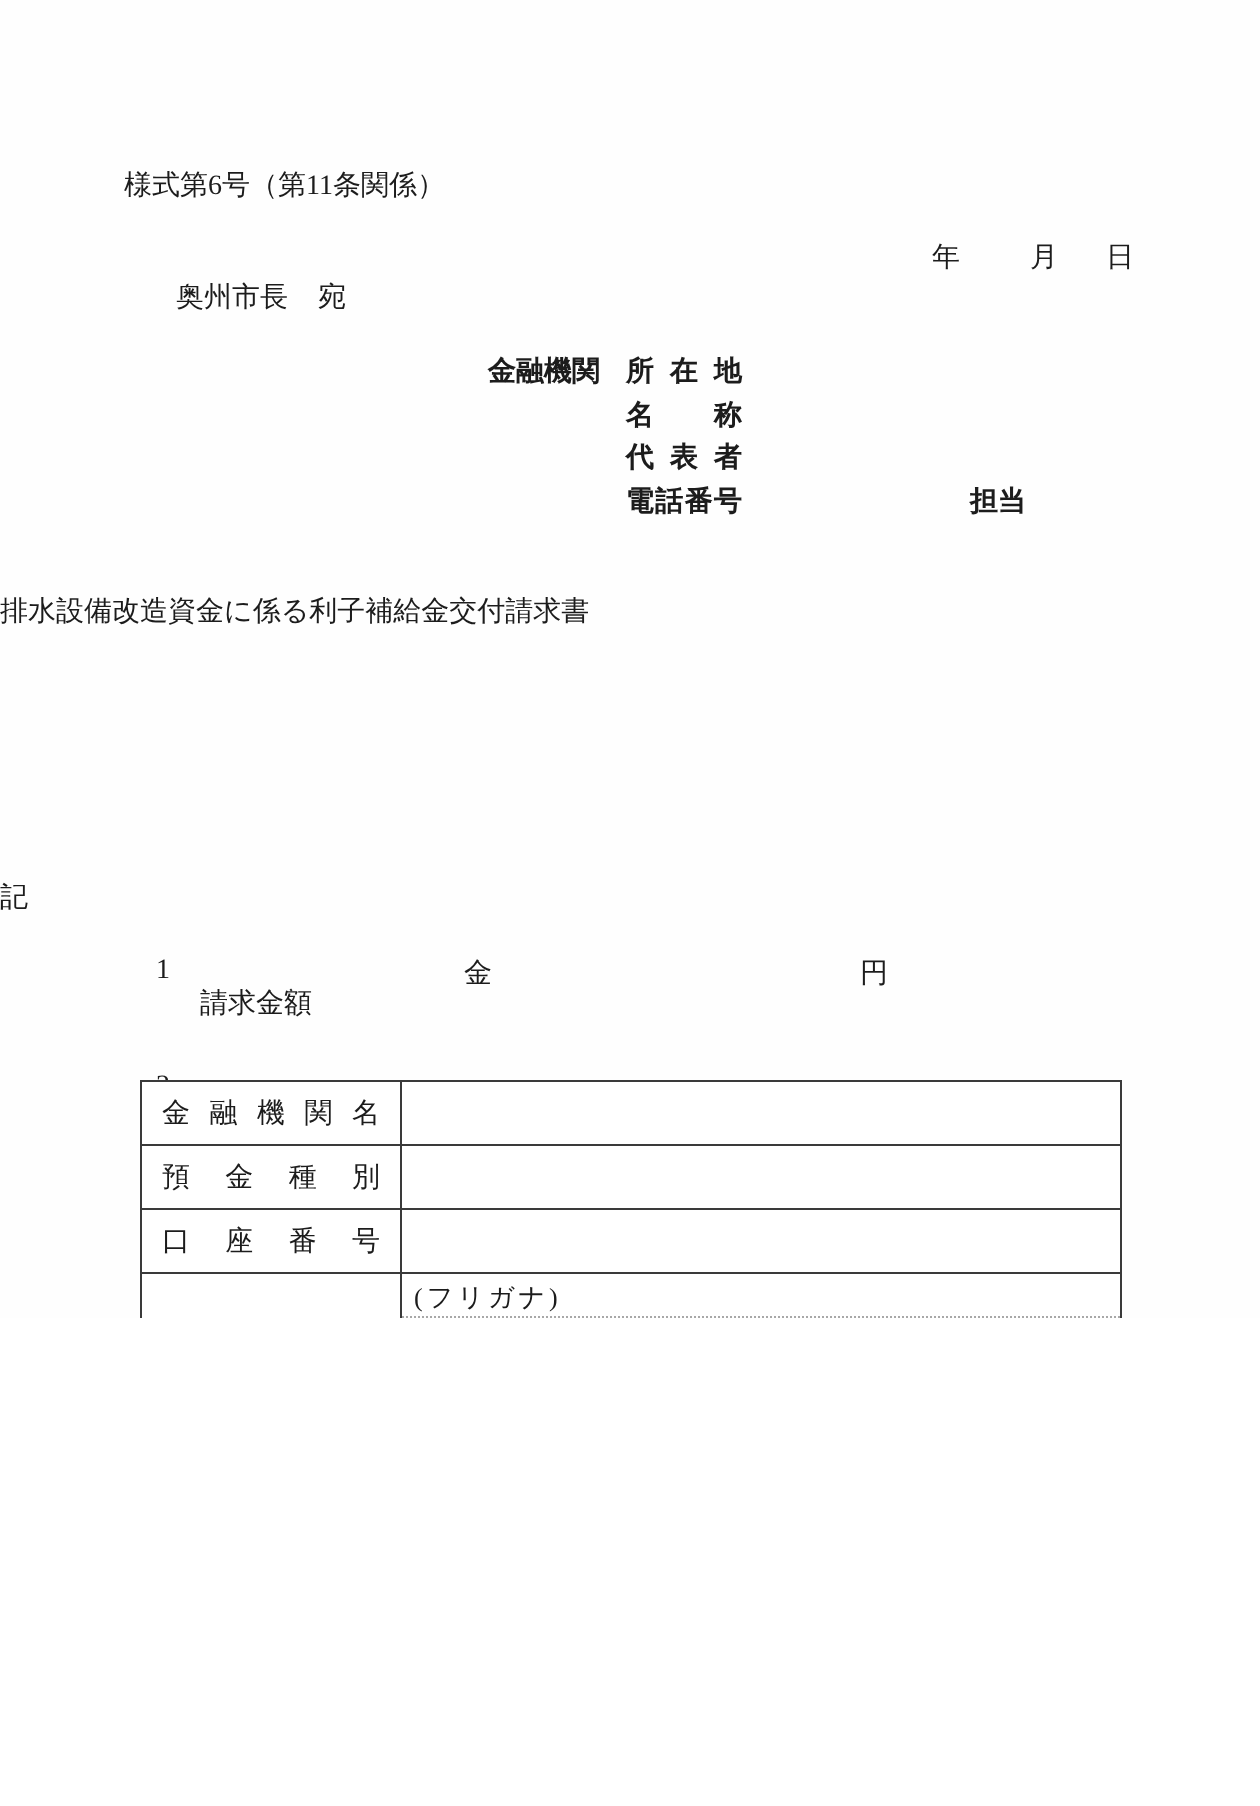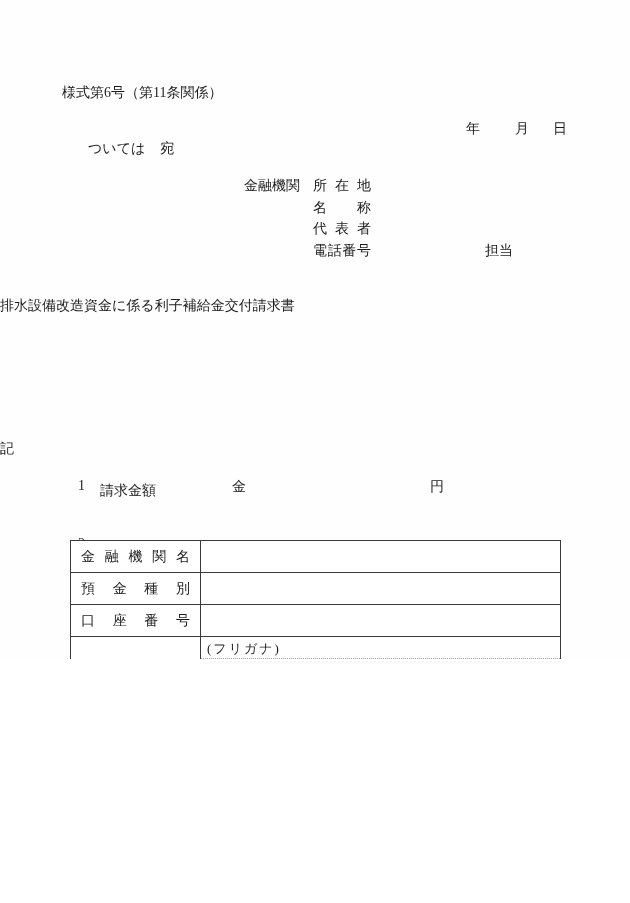--- a/index.html
+++ b/index.html
@@ -18,35 +18,35 @@
     overflow: hidden;
   }
   .abs { position: absolute; }
   .centered { left: 0; width: 630px; text-align: left; }
 
   
   .char-justify { display: inline-flex; justify-content: space-between; }
 
   
   .fin-block { left: 244px; top: 177px; width: 320px; }
-  .fin-line { position: relative; height: 21.7px; }
+  .fin-line { position: relative; height: 21.7px; font-weight: bold; }
   .fin-heading { position: absolute; left: 0; top: 0; }
   .fin-label { position: absolute; left: 69px; top: 0; width: 58px; }
   .fin-extra { position: absolute; left: 241px; top: 0; }
 
   
   .body-para { left: 62px; top: 340px; width: 506px; }
   .body-line { height: 21.3px; white-space: nowrap; }
   .indent-4 { padding-left: 65px; }
   .indent-1 { padding-left: 14px; }
 
   
   .item-line { position: relative; height: 18px; }
   .item-no { position: absolute; left: 0; top: 0; }
-  .item-label { position: absolute; left: 22px; top: 4px; }
+  .item-label { position: absolute; left: 22px; top: 15px; }
   .amount-prefix { position: absolute; left: 154px; top: 0; }
   .amount-suffix { position: absolute; left: 352px; top: 0; }
 
   
   .transfer-table {
     left: 70px; top: 540px; width: 491px;
     border: 1px solid #3a3a3a;
     box-sizing: border-box;
     background: #fff;
   }
@@ -83,21 +83,21 @@
 
   <div class="abs" style="left:62px; top:84px;">様式第6号（第11条関係）</div>
 
   <div class="abs" style="left:466px; top:120px; width:120px; height:16px;">
     <span class="abs" style="left:0; top:0;">年</span>
     <span class="abs" style="left:49px; top:0;">月</span>
     <span class="abs" style="left:87px; top:0;">日</span>
   </div>
 
   <div class="abs" style="left:88px; top:140px;">
-    <span>ついては</span><span style="display:inline-block; width:15px;"></span><span>宛</span>
+    <span>奥州市長</span><span style="display:inline-block; width:15px;"></span><span>宛</span>
   </div>
 
   <div class="abs fin-block">
     <div class="fin-line">
       <span class="fin-heading">金融機関</span>
       <span class="fin-label char-justify">
           <span>所</span>
           <span>在</span>
           <span>地</span>
         </span>

